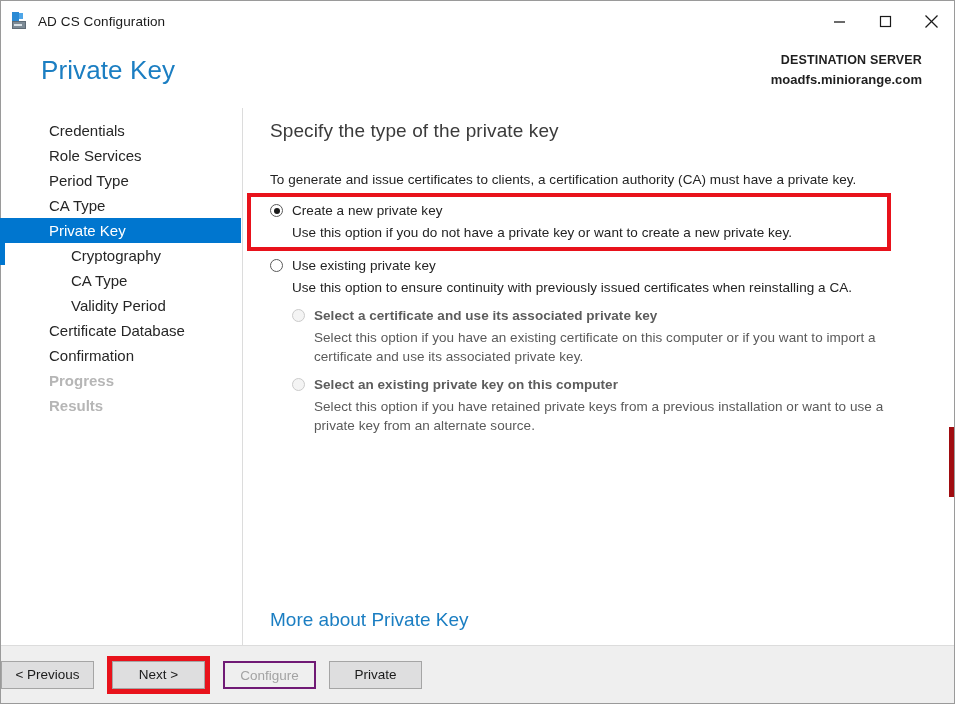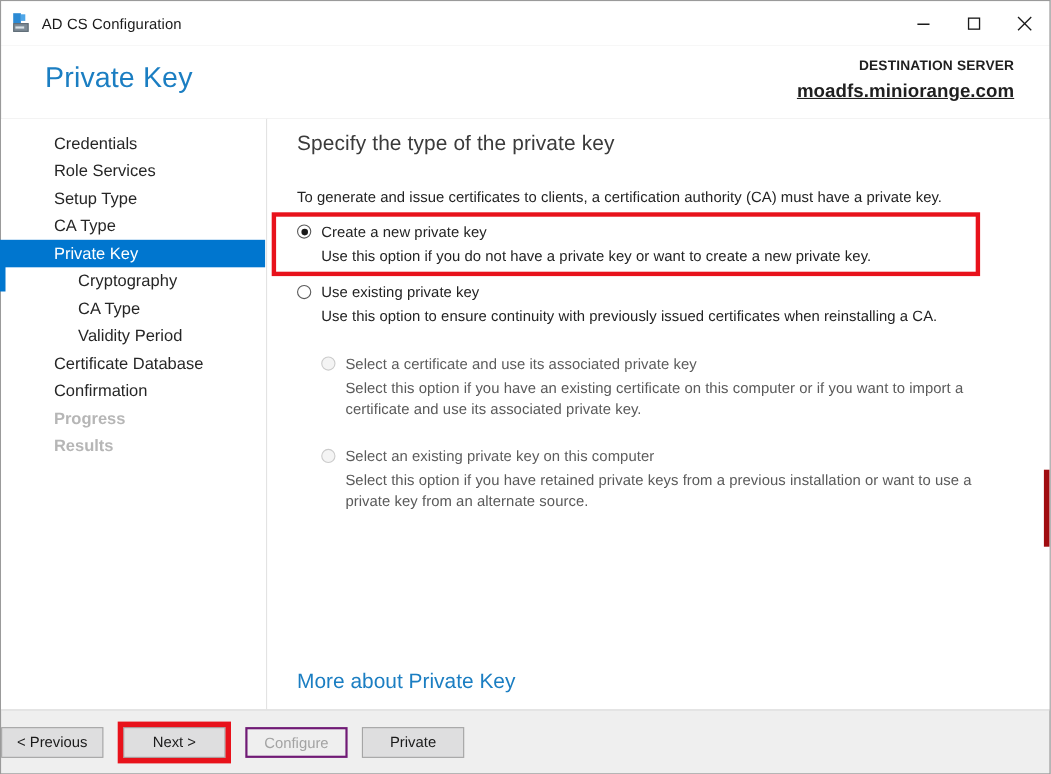--- a/index.html
+++ b/index.html
@@ -15,21 +15,21 @@
     -webkit-font-smoothing: antialiased;
     overflow: hidden;
   }
 
   
   .window {
     position: relative;
     width: 955px;
     height: 704px;
     box-sizing: border-box;
-    background: #a3a3a3;
+    background: #fef9c3;
     border: 1px solid #9a9a9a;
     border-top: 1px solid #9a9a9a;
     display: flex;
     flex-direction: column;
   }
 
   
   .titlebar {
     height: 40px;
     min-height: 40px;
@@ -124,25 +124,24 @@
     text-align: right;
     line-height: 1.55;
   }
   .dest-label {
     font-size: 12.5px;
     color: #1f1f1f;
     font-weight: bold;
     letter-spacing: 0.15px;
   }
   .dest-server {
-    font-size: 17px;
+    font-size: 13px;
     color: #1f1f1f;
     font-weight: bold;
     letter-spacing: 0.05px;
-    text-decoration: underline;
   }
 
   
   .body-area {
     flex: 1 1 auto;
     display: flex;
     position: relative;
     background: #ffffff;
     min-height: 0;
   }
@@ -246,21 +245,21 @@
     color: #232323;
     line-height: 19px;
     margin: 3px 0 0 22px;
     letter-spacing: 0.05px;
   }
   .opt-desc.sub-desc {
     color: #5a5a5a;
     margin-left: 44px;
     max-width: 612px;
   }
-  .sub-opt { margin: 24px 0 0 22px; }
+  .sub-opt { margin: 9px 0 0 22px; font-weight: bold; }
 
   
   .hl-box {
     position: absolute;
     border: 4px solid #e8121b;
     box-sizing: border-box;
     pointer-events: none;
   }
   #hl-create {
     left: -23px;
@@ -388,21 +387,21 @@
       <div class="dest-server">moadfs.miniorange.com</div>
     </div>
   </div>
 
   <div class="body-area">
 
     <div class="sidebar">
       <div class="edge-blue"></div>
       <div class="nav-item">Credentials</div>
       <div class="nav-item">Role Services</div>
-      <div class="nav-item">Setup Type</div>
+      <div class="nav-item">Period Type</div>
       <div class="nav-item">CA Type</div>
       <div class="nav-item selected">Private Key</div>
       <div class="nav-item sub">Cryptography</div>
       <div class="nav-item sub">CA Type</div>
       <div class="nav-item sub">Validity Period</div>
       <div class="nav-item">Certificate Database</div>
       <div class="nav-item">Confirmation</div>
       <div class="nav-item disabled">Progress</div>
       <div class="nav-item disabled">Results</div>
     </div>

